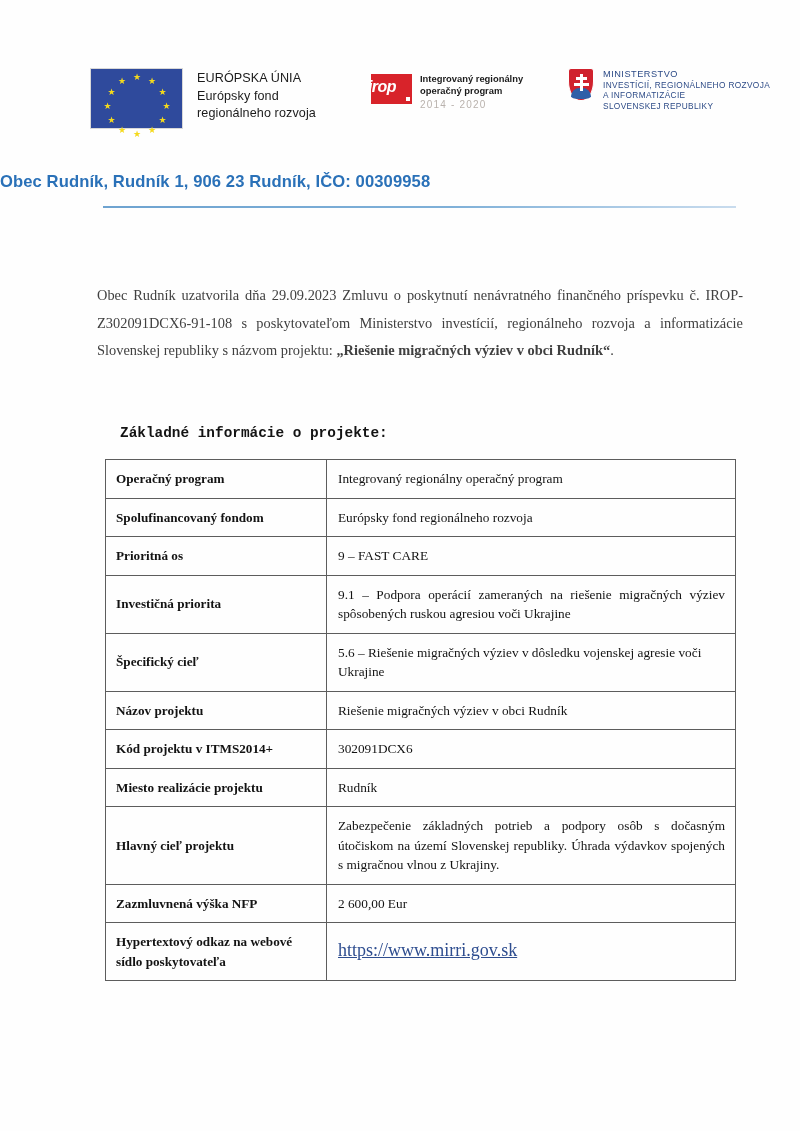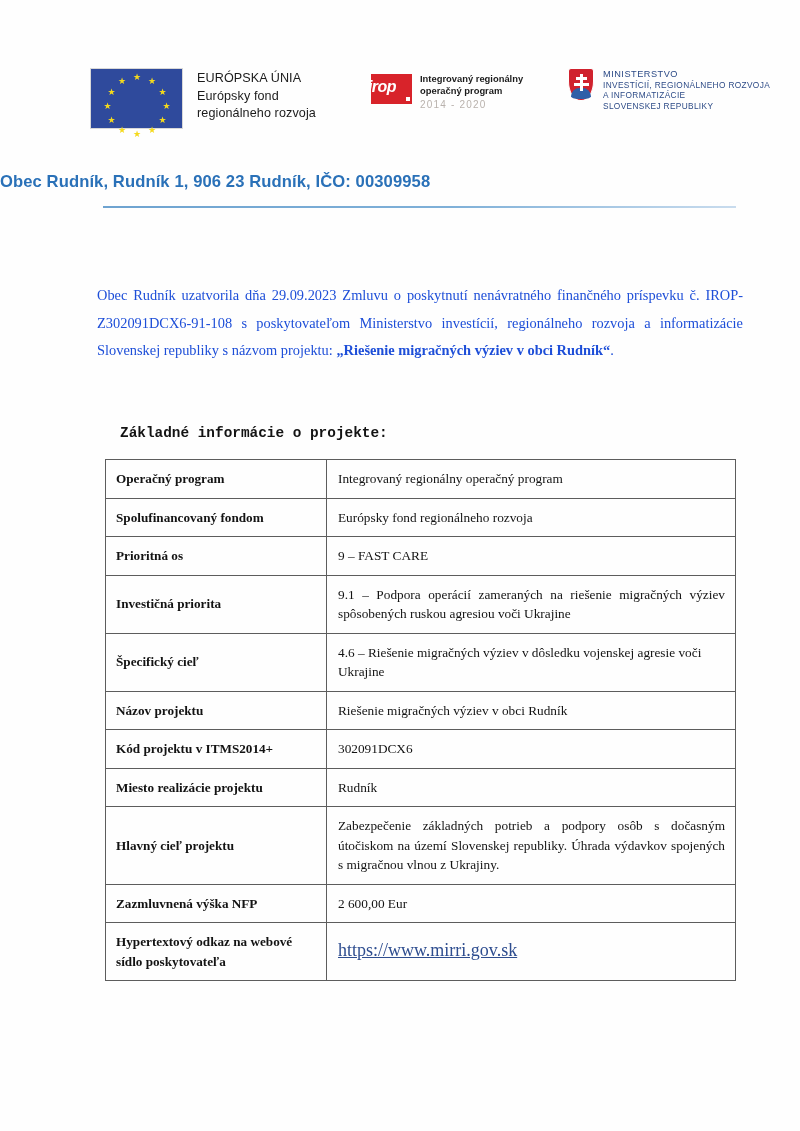--- a/index.html
+++ b/index.html
@@ -228,21 +228,21 @@
 
   
   .body-text {
     position: absolute;
     left: 97px;
     top: 282px;
     width: 646px;
     font-family: "Liberation Serif", serif;
     font-size: 14.4px;
     line-height: 27.5px;
-    color: #1d4ed8;
+    color: #404040;
     text-align: justify;
   }
   .body-text p { margin: 0; }
   .body-text .strong { font-weight: 700; }
 
   
   .section-title {
     position: absolute;
     left: 120px;
     top: 425px;
@@ -369,21 +369,21 @@
       <tr>
         <td class="k">Prioritná os</td>
         <td class="v">9 – FAST CARE</td>
       </tr>
       <tr>
         <td class="k">Investičná priorita</td>
         <td class="v">9.1 – Podpora operácií zameraných na riešenie migračných výziev spôsobených ruskou agresiou voči Ukrajine</td>
       </tr>
       <tr>
         <td class="k">Špecifický cieľ</td>
-        <td class="v nojust">4.6 – Riešenie migračných výziev v dôsledku vojenskej agresie voči Ukrajine</td>
+        <td class="v nojust">5.6 – Riešenie migračných výziev v dôsledku vojenskej agresie voči Ukrajine</td>
       </tr>
       <tr>
         <td class="k">Názov projektu</td>
         <td class="v nojust">Riešenie migračných výziev v obci Rudník</td>
       </tr>
       <tr>
         <td class="k">Kód projektu v ITMS2014+</td>
         <td class="v nojust">302091DCX6</td>
       </tr>
       <tr>

